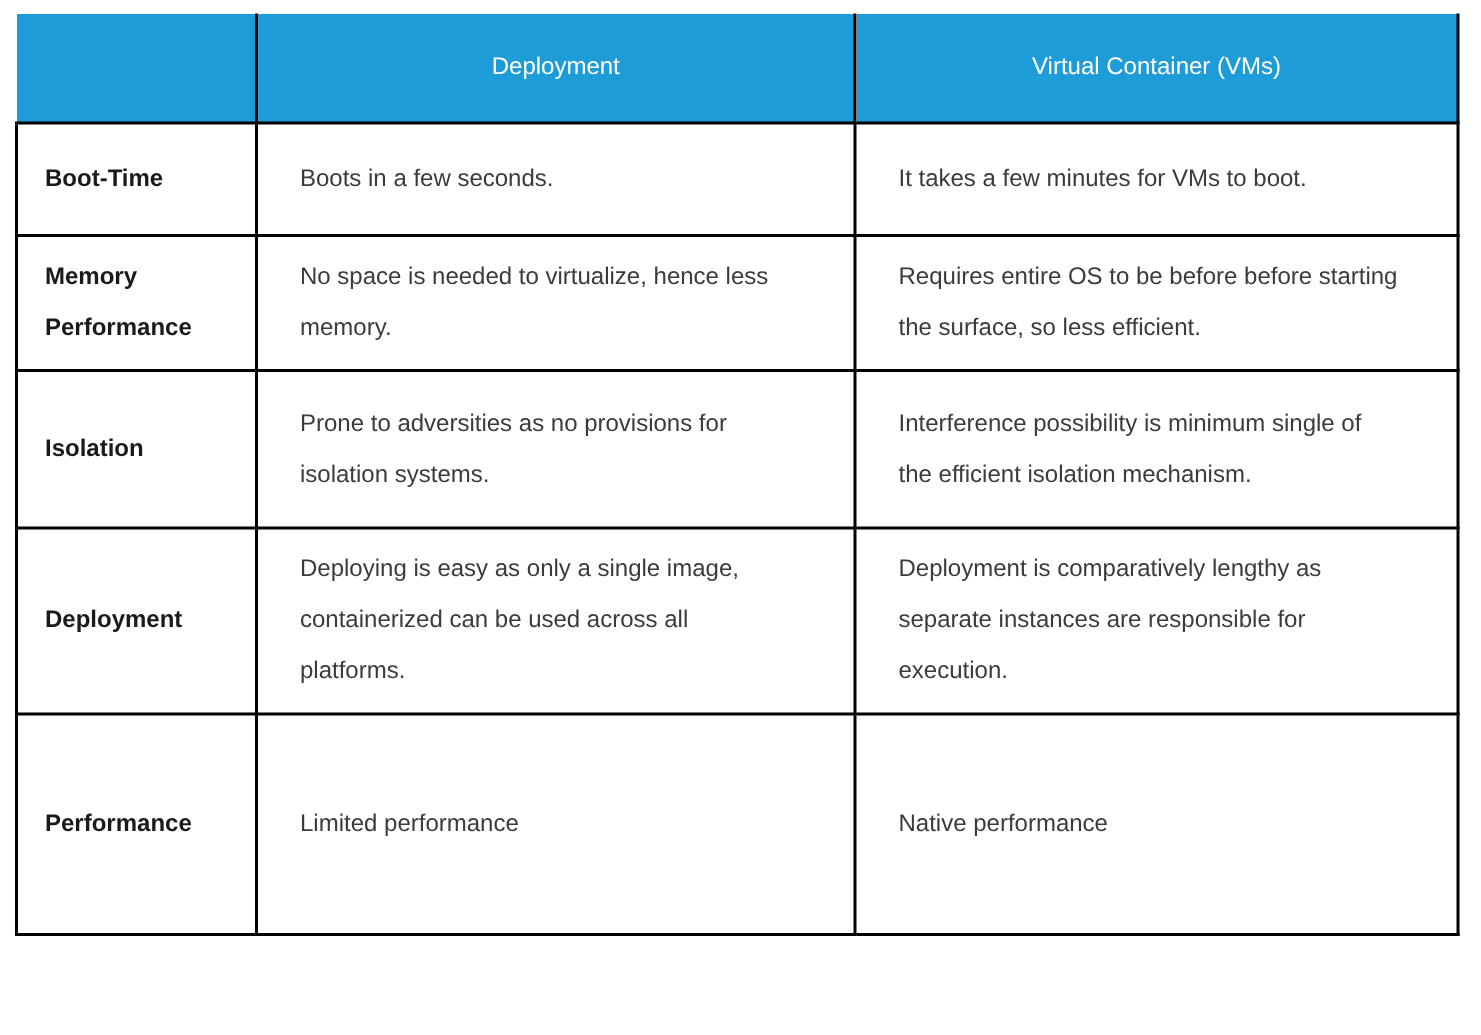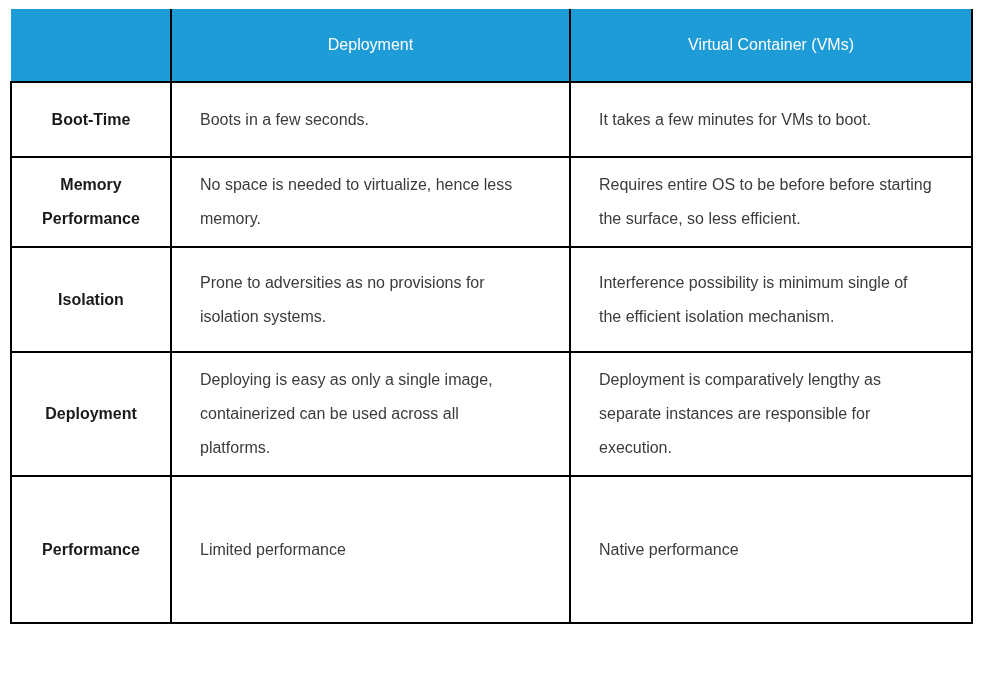--- a/index.html
+++ b/index.html
@@ -50,21 +50,21 @@
     text-align: center;
     border-top: none;
     height: 73px;
     line-height: 1.2;
   }
   thead th:first-child { border-left: none; }
 
   td.label {
     color: var(--label-text);
     font-weight: 700;
-    text-align: center;
+    text-align: left;
   }
   td.text {
     color: var(--body-text);
     text-align: left;
     padding-left: 28px;
   }
   tbody tr:nth-child(1) { height: 75px; }
   tbody tr:nth-child(2) { height: 74px; }
   tbody tr:nth-child(3) { height: 105px; }
   tbody tr:nth-child(4) { height: 111px; }

